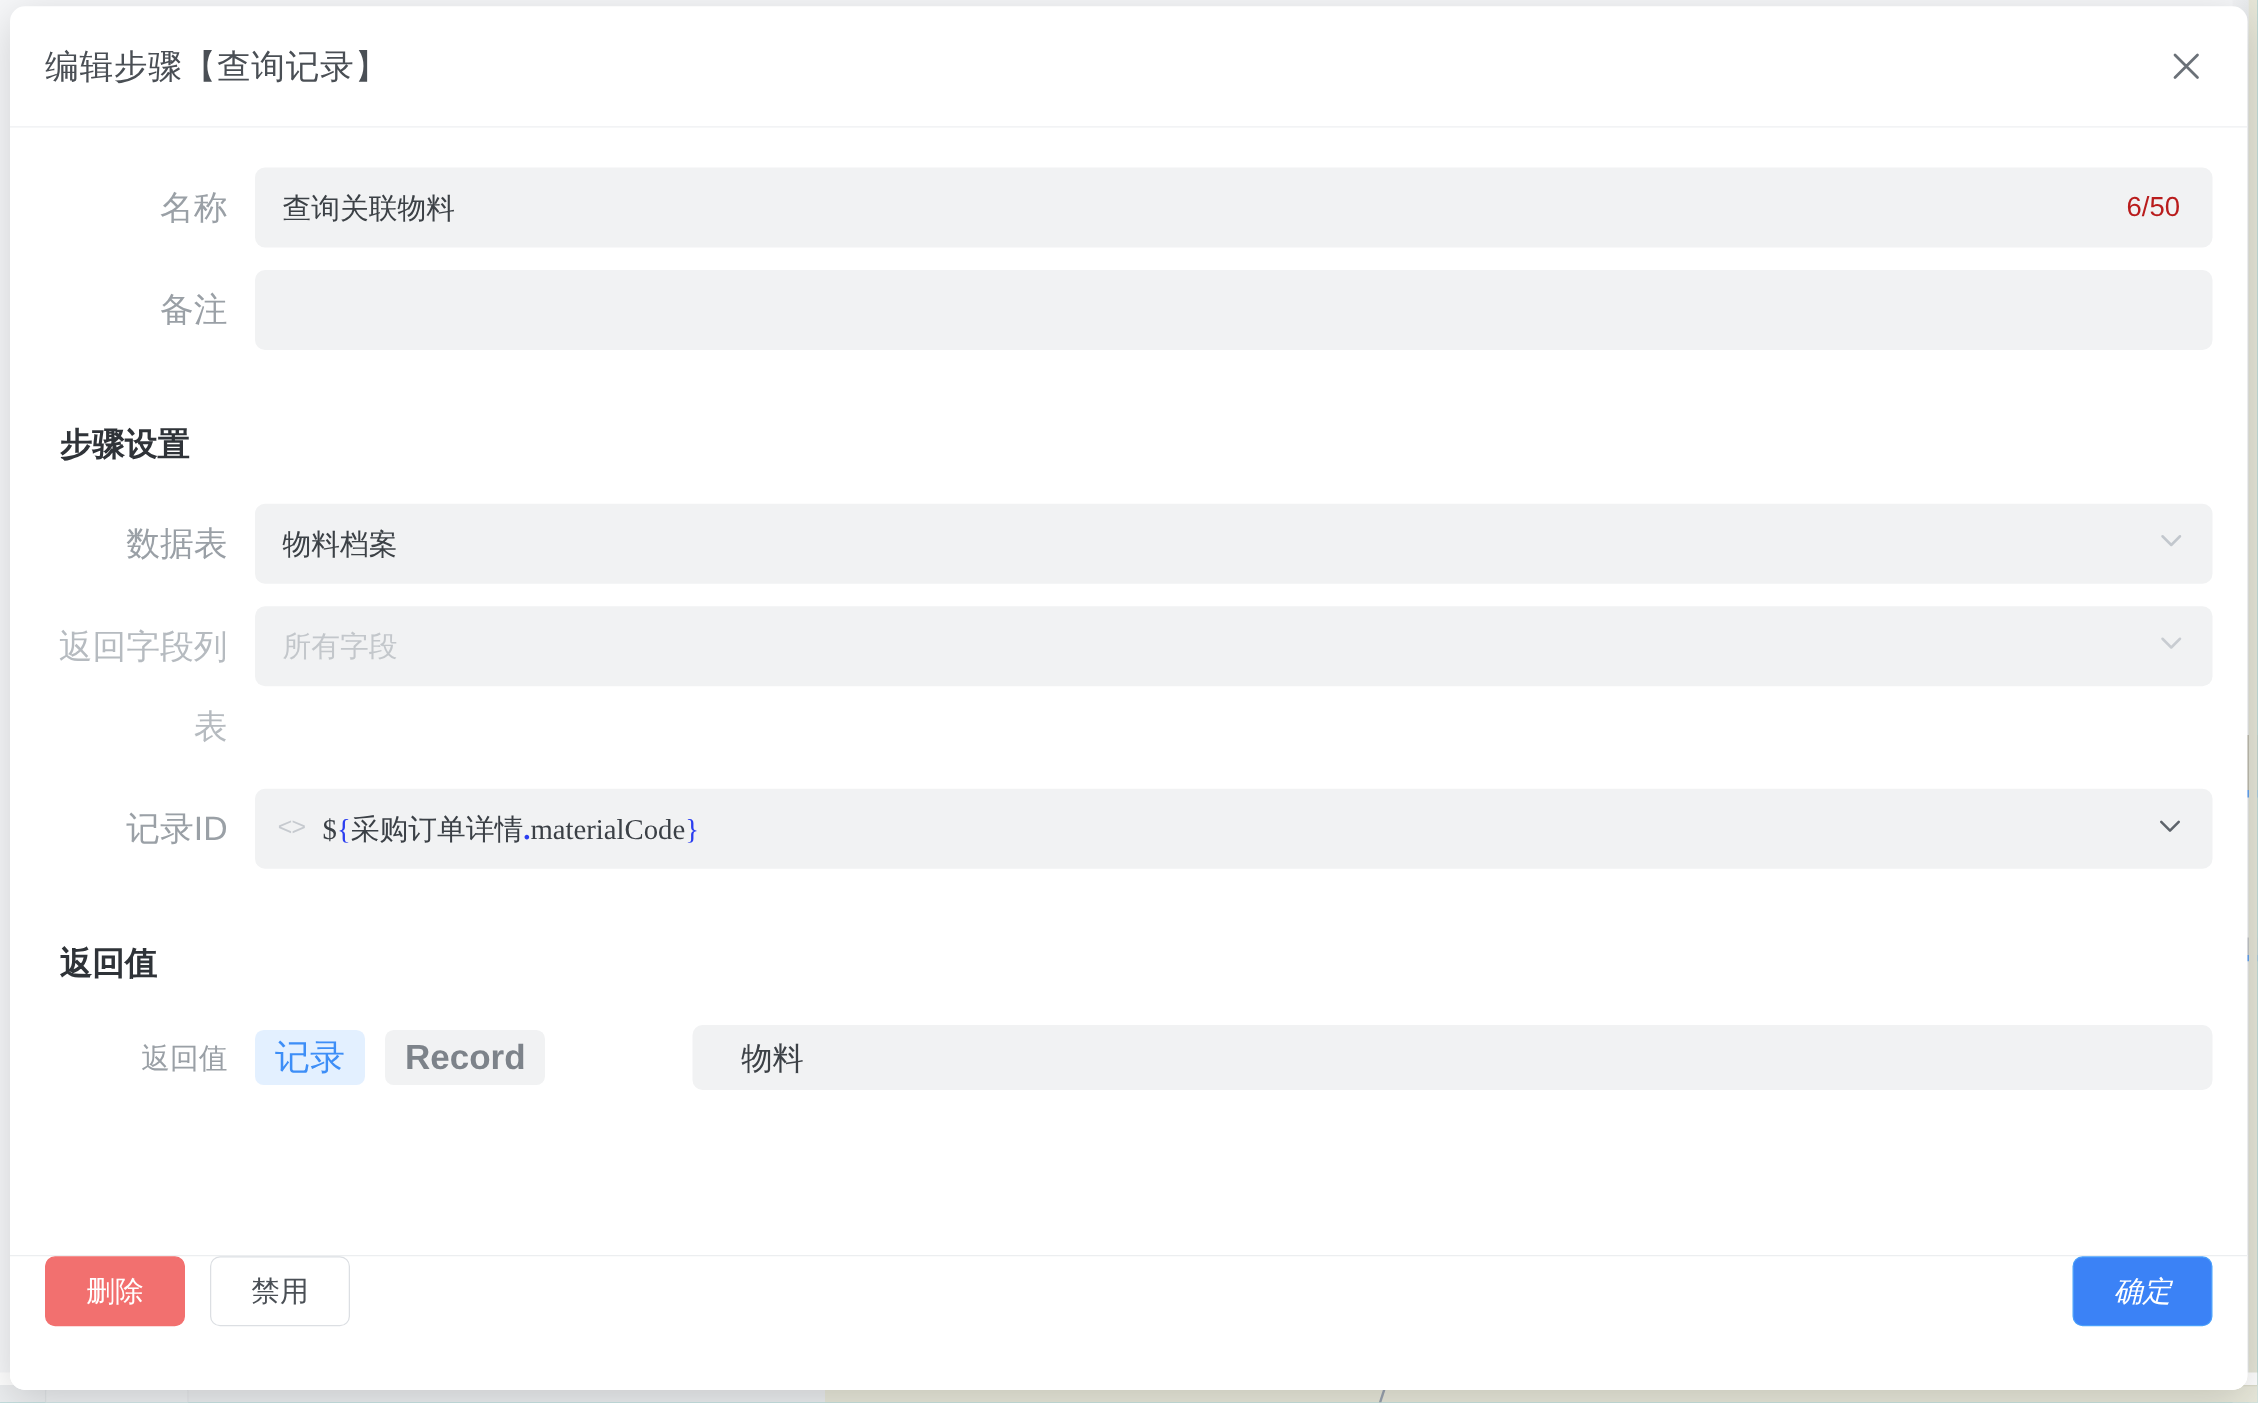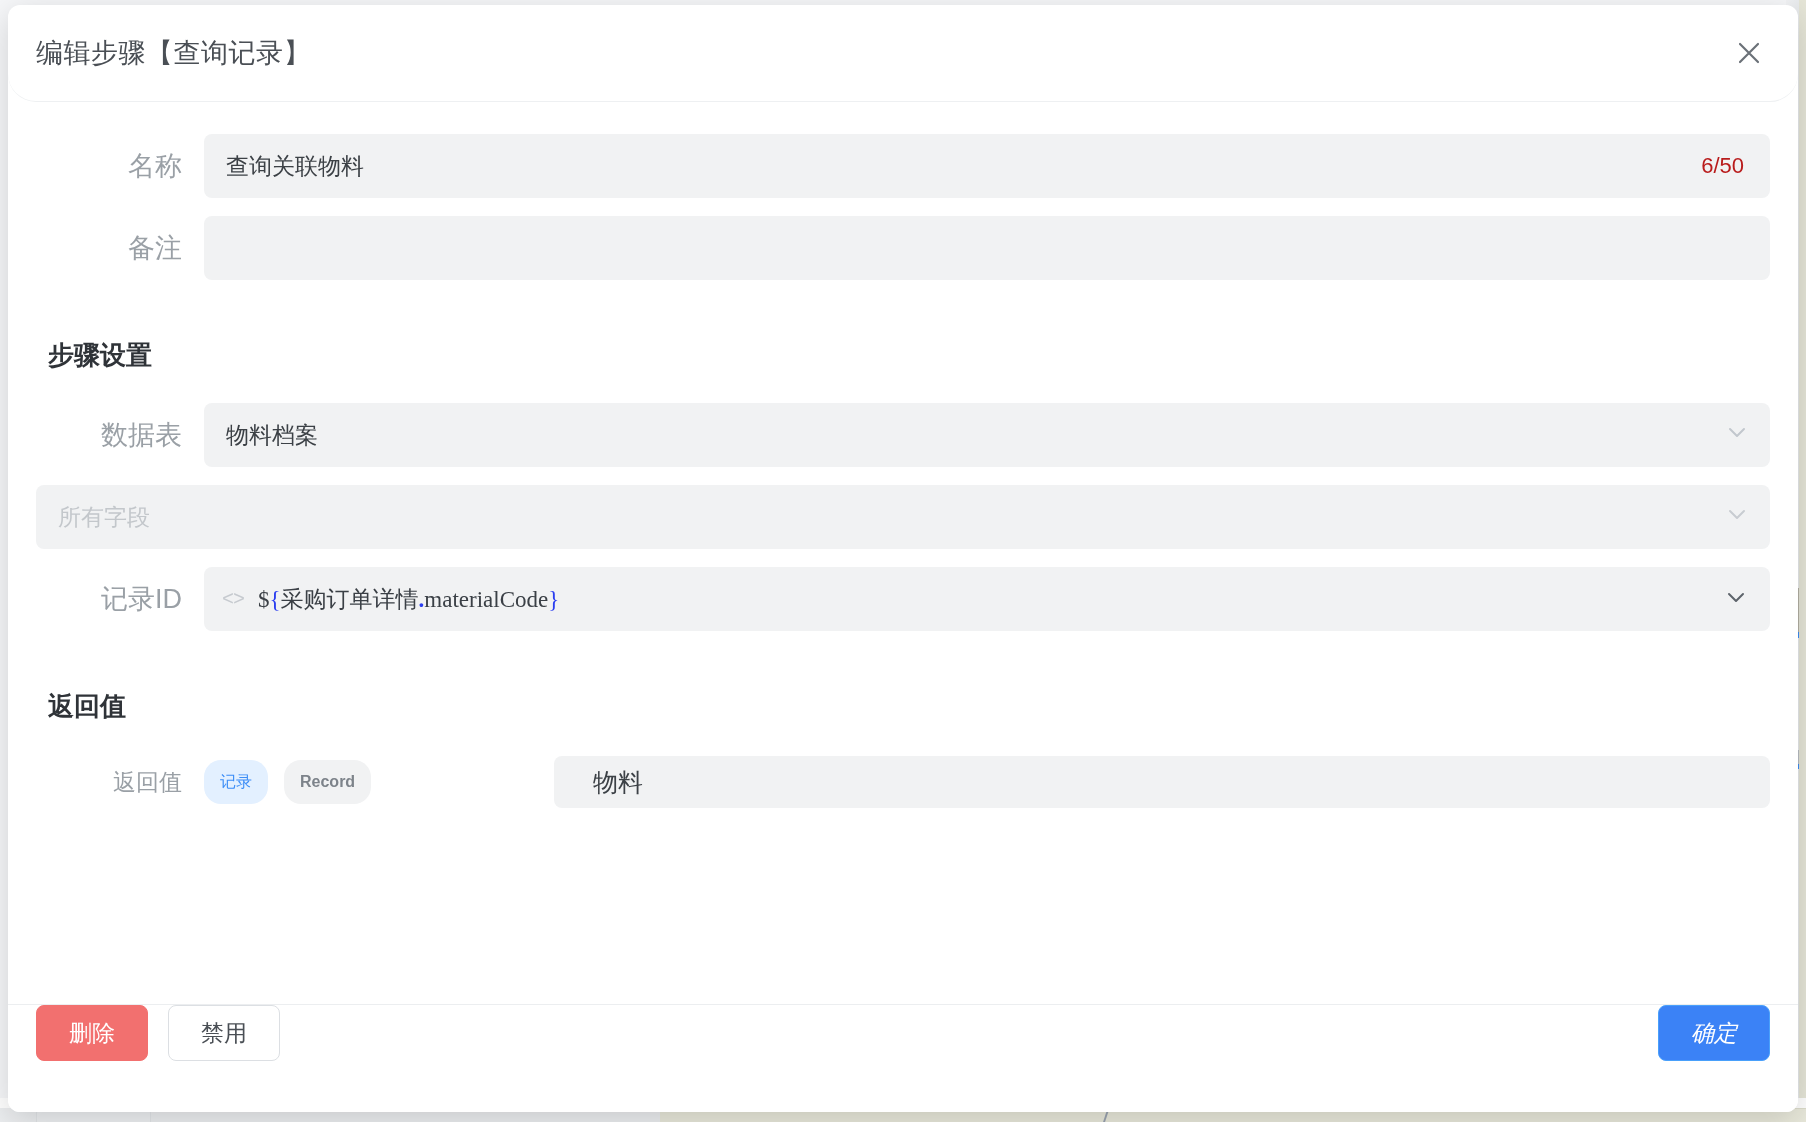--- a/index.html
+++ b/index.html
@@ -115,21 +115,20 @@
   }
 
   
   #modal-header {
     position: relative;
     height: 97px;
     flex: 0 0 97px;
     border-bottom: 1px solid #eef0f2;
     display: flex;
     align-items: center;
-    border-radius: 28px;
   }
   #dialog-title {
     margin-left: 28px;
     font-size: 27px;
     color: #4a4f55;
     letter-spacing: .5px;
     font-weight: 400;
   }
   #close-button {
     position: absolute;
@@ -241,22 +240,22 @@
   .code-text .brace { color: #2b3ef0; }
   .code-text .dot { color: #2b3ef0; font-weight: bold; }
 
   
   .chip {
     display: inline-flex;
     align-items: center;
     justify-content: center;
     height: 44px;
     padding: 0 16px;
-    border-radius: 17px;
-    font-size: 16px;
+    border-radius: 7px;
+    font-size: 28px;
     cursor: default;
   }
   .chip.primary { background: #e3f0ff; color: #3d8ef7; }
   .chip.muted { background: #f1f2f3; color: #7d838a; font-weight: bold; }
 
   .retval-row {
     display: flex;
     align-items: center;
   }
   .retval-label {
@@ -384,20 +383,21 @@
             <span class="chevron">
               <svg width="22" height="22" viewBox="0 0 22 22">
                   <path d="M4 8 L11 15 L18 8" stroke="#c2c7cd" stroke-width="2" fill="none" stroke-linecap="round" stroke-linejoin="round"></path>
                 </svg>
             </span>
           </div>
         </div>
       </div>
 
       <div class="form-row" style="margin-top:18px;">
+        <div class="form-label dim">返回字段列表</div>
         <div class="form-control">
           <div class="field select disabled">
             <span class="placeholder">所有字段</span>
             <span class="chevron">
               <svg width="22" height="22" viewBox="0 0 22 22">
                   <path d="M4 8 L11 15 L18 8" stroke="#c8ccd1" stroke-width="2" fill="none" stroke-linecap="round" stroke-linejoin="round"></path>
                 </svg>
             </span>
           </div>
         </div>

